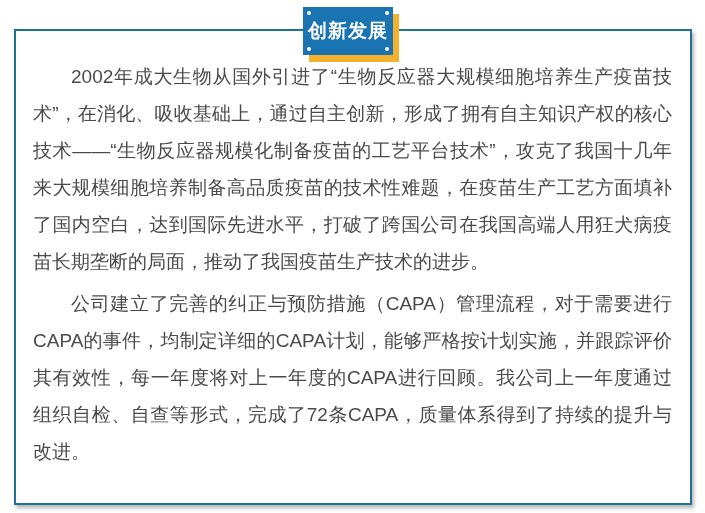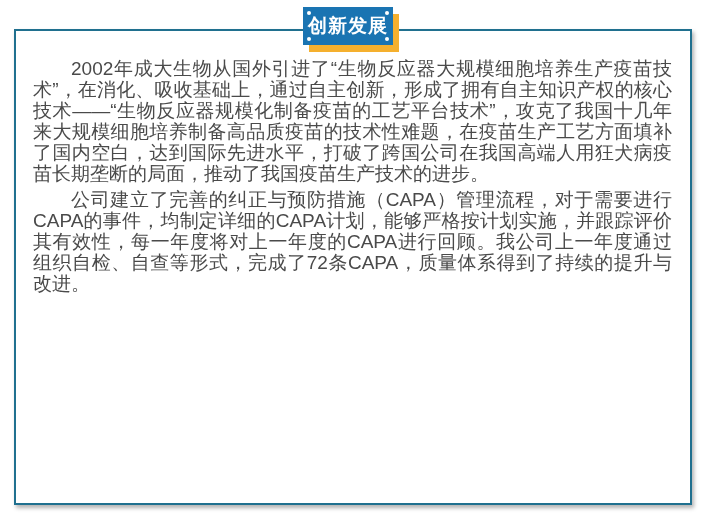--- a/index.html
+++ b/index.html
@@ -29,33 +29,33 @@
     width: 678px;
     height: 476px;
     background: #ffffff;
     border: 2px solid var(--panel-border);
     box-shadow: 2px 3px 4px rgba(0, 0, 0, 0.30);
     padding: 27px 18px 0 17px;
     z-index: 1;
   }
   .panel p {
     font-size: 19px;
-    line-height: 21px;
+    line-height: 37px;
     color: var(--text-color);
     text-align: justify;
     text-indent: 2em;
     margin-bottom: 5px;
     letter-spacing: 0px;
   }
   .badge {
     position: absolute;
     left: 303px;
     top: 7px;
     width: 90px;
-    height: 38px;
+    height: 48px;
     background: var(--badge-bg);
     box-shadow: 6px 7px 0 0 var(--badge-accent);
     display: flex;
     align-items: center;
     justify-content: center;
     z-index: 2;
   }
   .badge-label {
     color: #ffffff;
     font-size: 19px;

